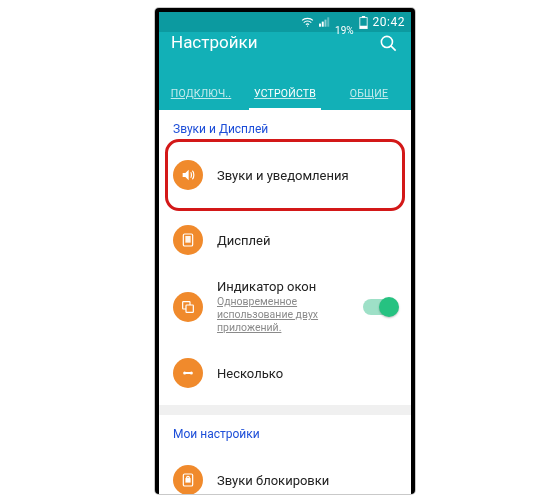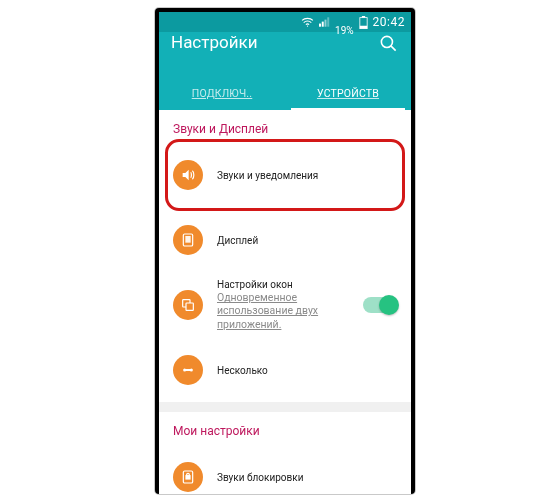--- a/index.html
+++ b/index.html
@@ -107,21 +107,21 @@
   .content {
     background: #f0f0f0;
     height: calc(100% - 20px - 44px - 34px);
     overflow: hidden;
   }
   .section {
     background: #fff;
     margin-bottom: 10px;
   }
   .section-header {
-    color: #be185d;
+    color: #1d4ed8;
     font-size: 12px;
     padding: 12px 14px 6px 14px;
   }
   .row {
     display: flex;
     align-items: center;
     min-height: 52px;
     padding: 6px 14px;
     gap: 14px;
     border-top: 1px solid transparent;
@@ -133,21 +133,21 @@
     background: #f08a2c;
     flex: 0 0 30px;
     display: flex;
     align-items: center;
     justify-content: center;
     color: #fff;
   }
   .row-icon svg { width: 16px; height: 16px; }
   .row-text { flex: 1; min-width: 0; }
   .row-title {
-    font-size: 10px;
+    font-size: 13px;
     color: #222;
   }
   .row-sub {
     font-size: 10.5px;
     color: #8a8a8a;
     line-height: 1.25;
     margin-top: 1px;
     text-decoration: underline;
   }
   .row-toggle {
@@ -225,20 +225,23 @@
         </div>
       </div>
 
       <div class="tabs">
         <div class="tab">
             <span>ПОДКЛЮЧ..</span>
           </div>
         <div class="tab active">
             <span>УСТРОЙСТВ</span>
           </div>
+        <div class="tab">
+            <span>ОБЩИЕ</span>
+          </div>
       </div>
 
       <div class="content">
 
         <div class="section">
           <div class="section-header">Звуки и Дисплей</div>
 
           <div class="row" style="position:relative;">
             <div class="highlight-frame"></div>
             <div class="row-icon">
@@ -266,21 +269,21 @@
           </div>
 
           <div class="row">
             <div class="row-icon">
               <svg viewBox="0 0 24 24" fill="none" stroke="#fff" stroke-width="1.8">
                   <rect x="4" y="4" width="11" height="11" rx="1"></rect>
                   <rect x="9" y="9" width="11" height="11" rx="1" fill="#f08a2c"></rect>
                 </svg>
             </div>
             <div class="row-text">
-              <div class="row-title">Настройки окон</div>
+              <div class="row-title">Индикатор окон</div>
               <div class="row-sub">Одновременное использование двух приложений.</div>
             </div>
             <div class="row-toggle">
               <div class="toggle"></div>
             </div>
           </div>
 
           <div class="row">
             <div class="row-icon">
               <svg viewBox="0 0 24 24" fill="#fff">

